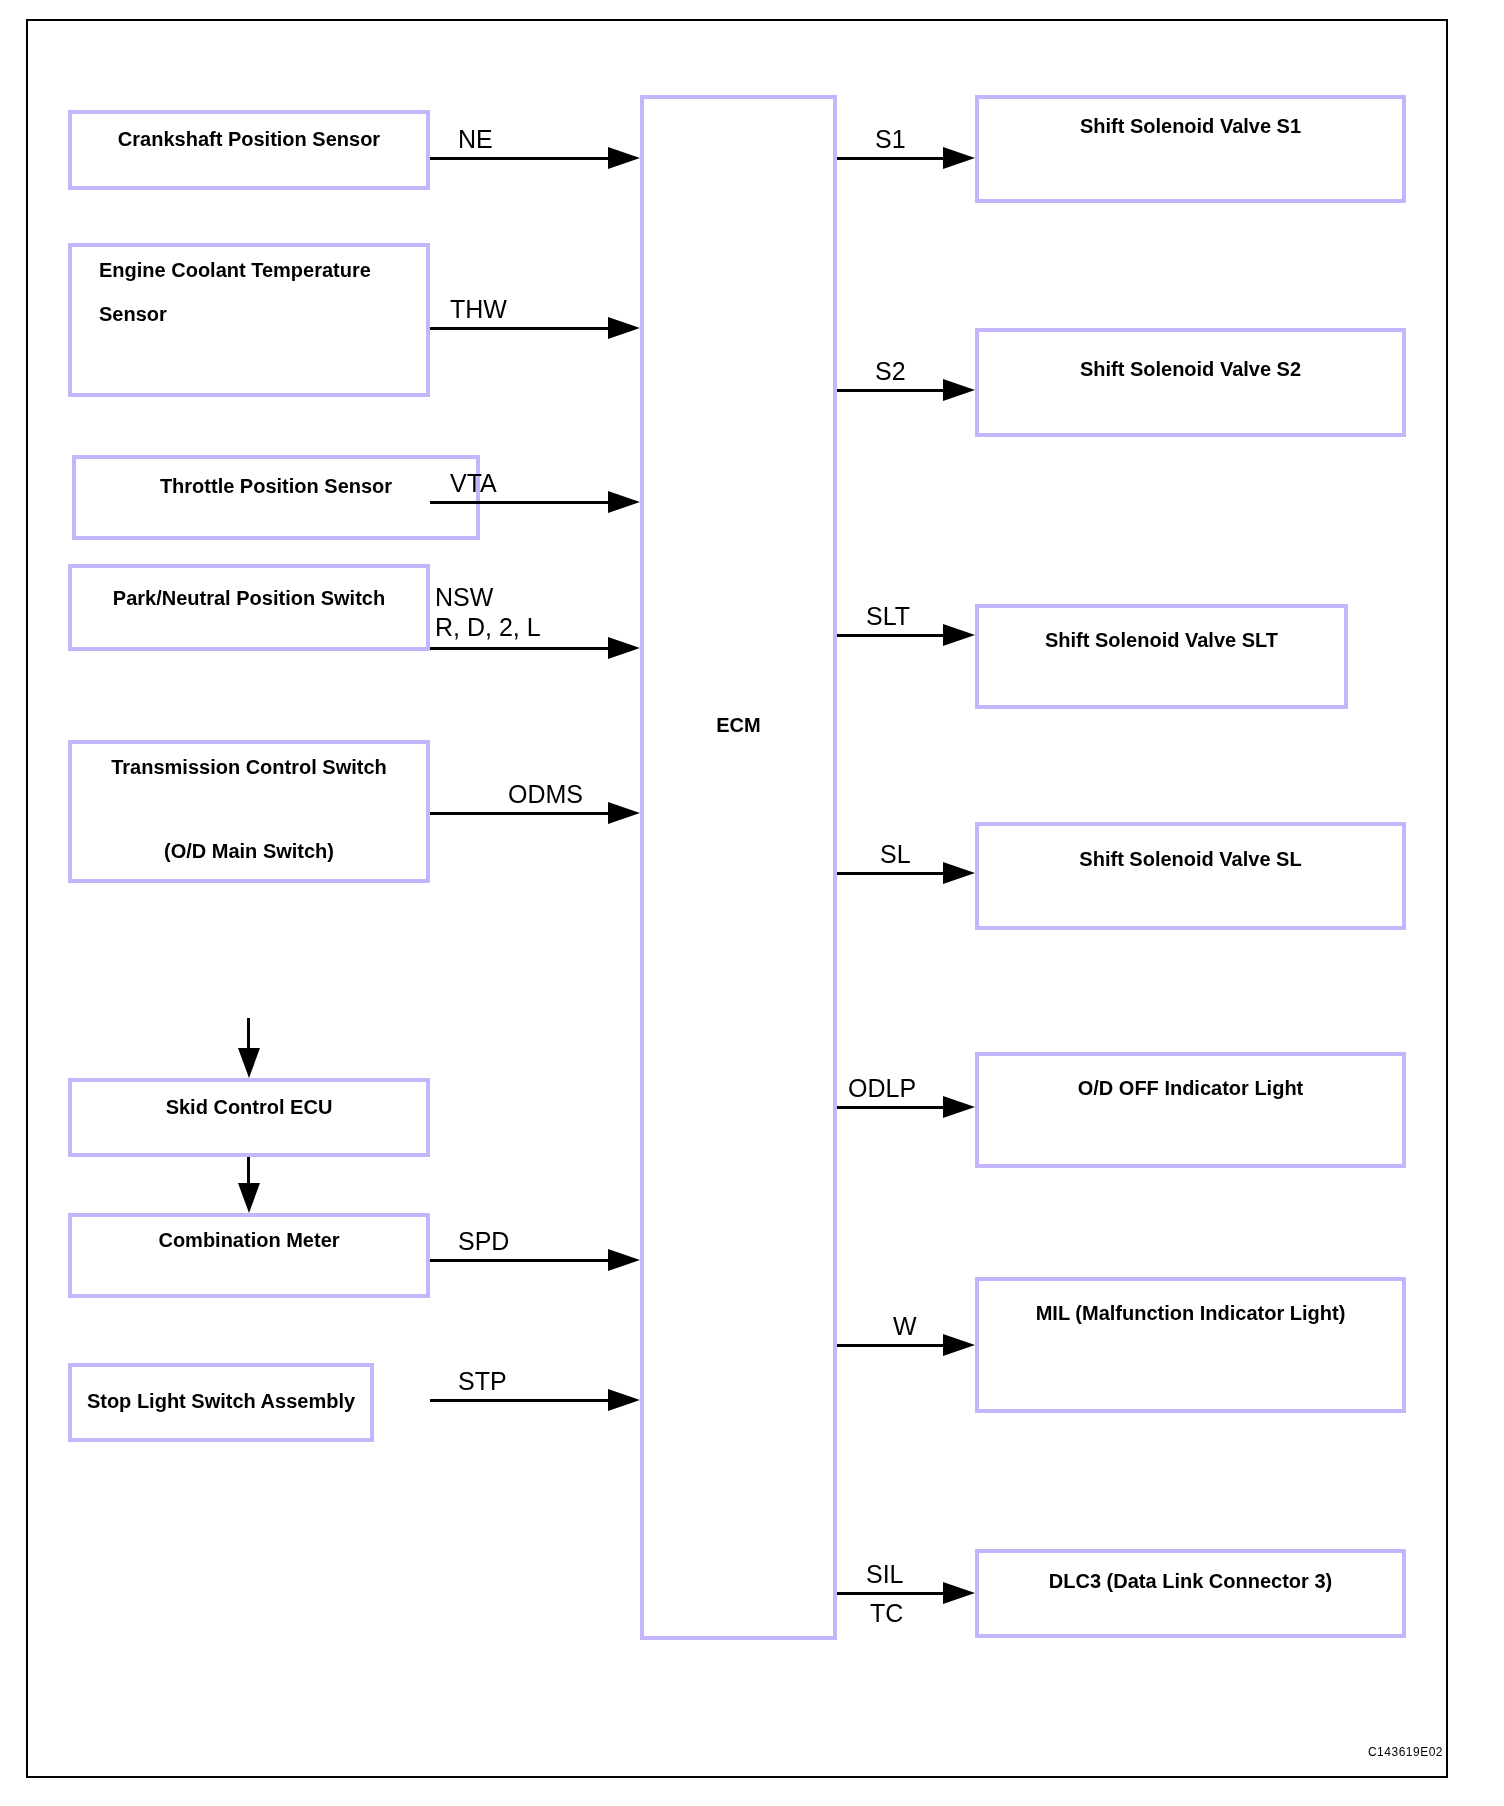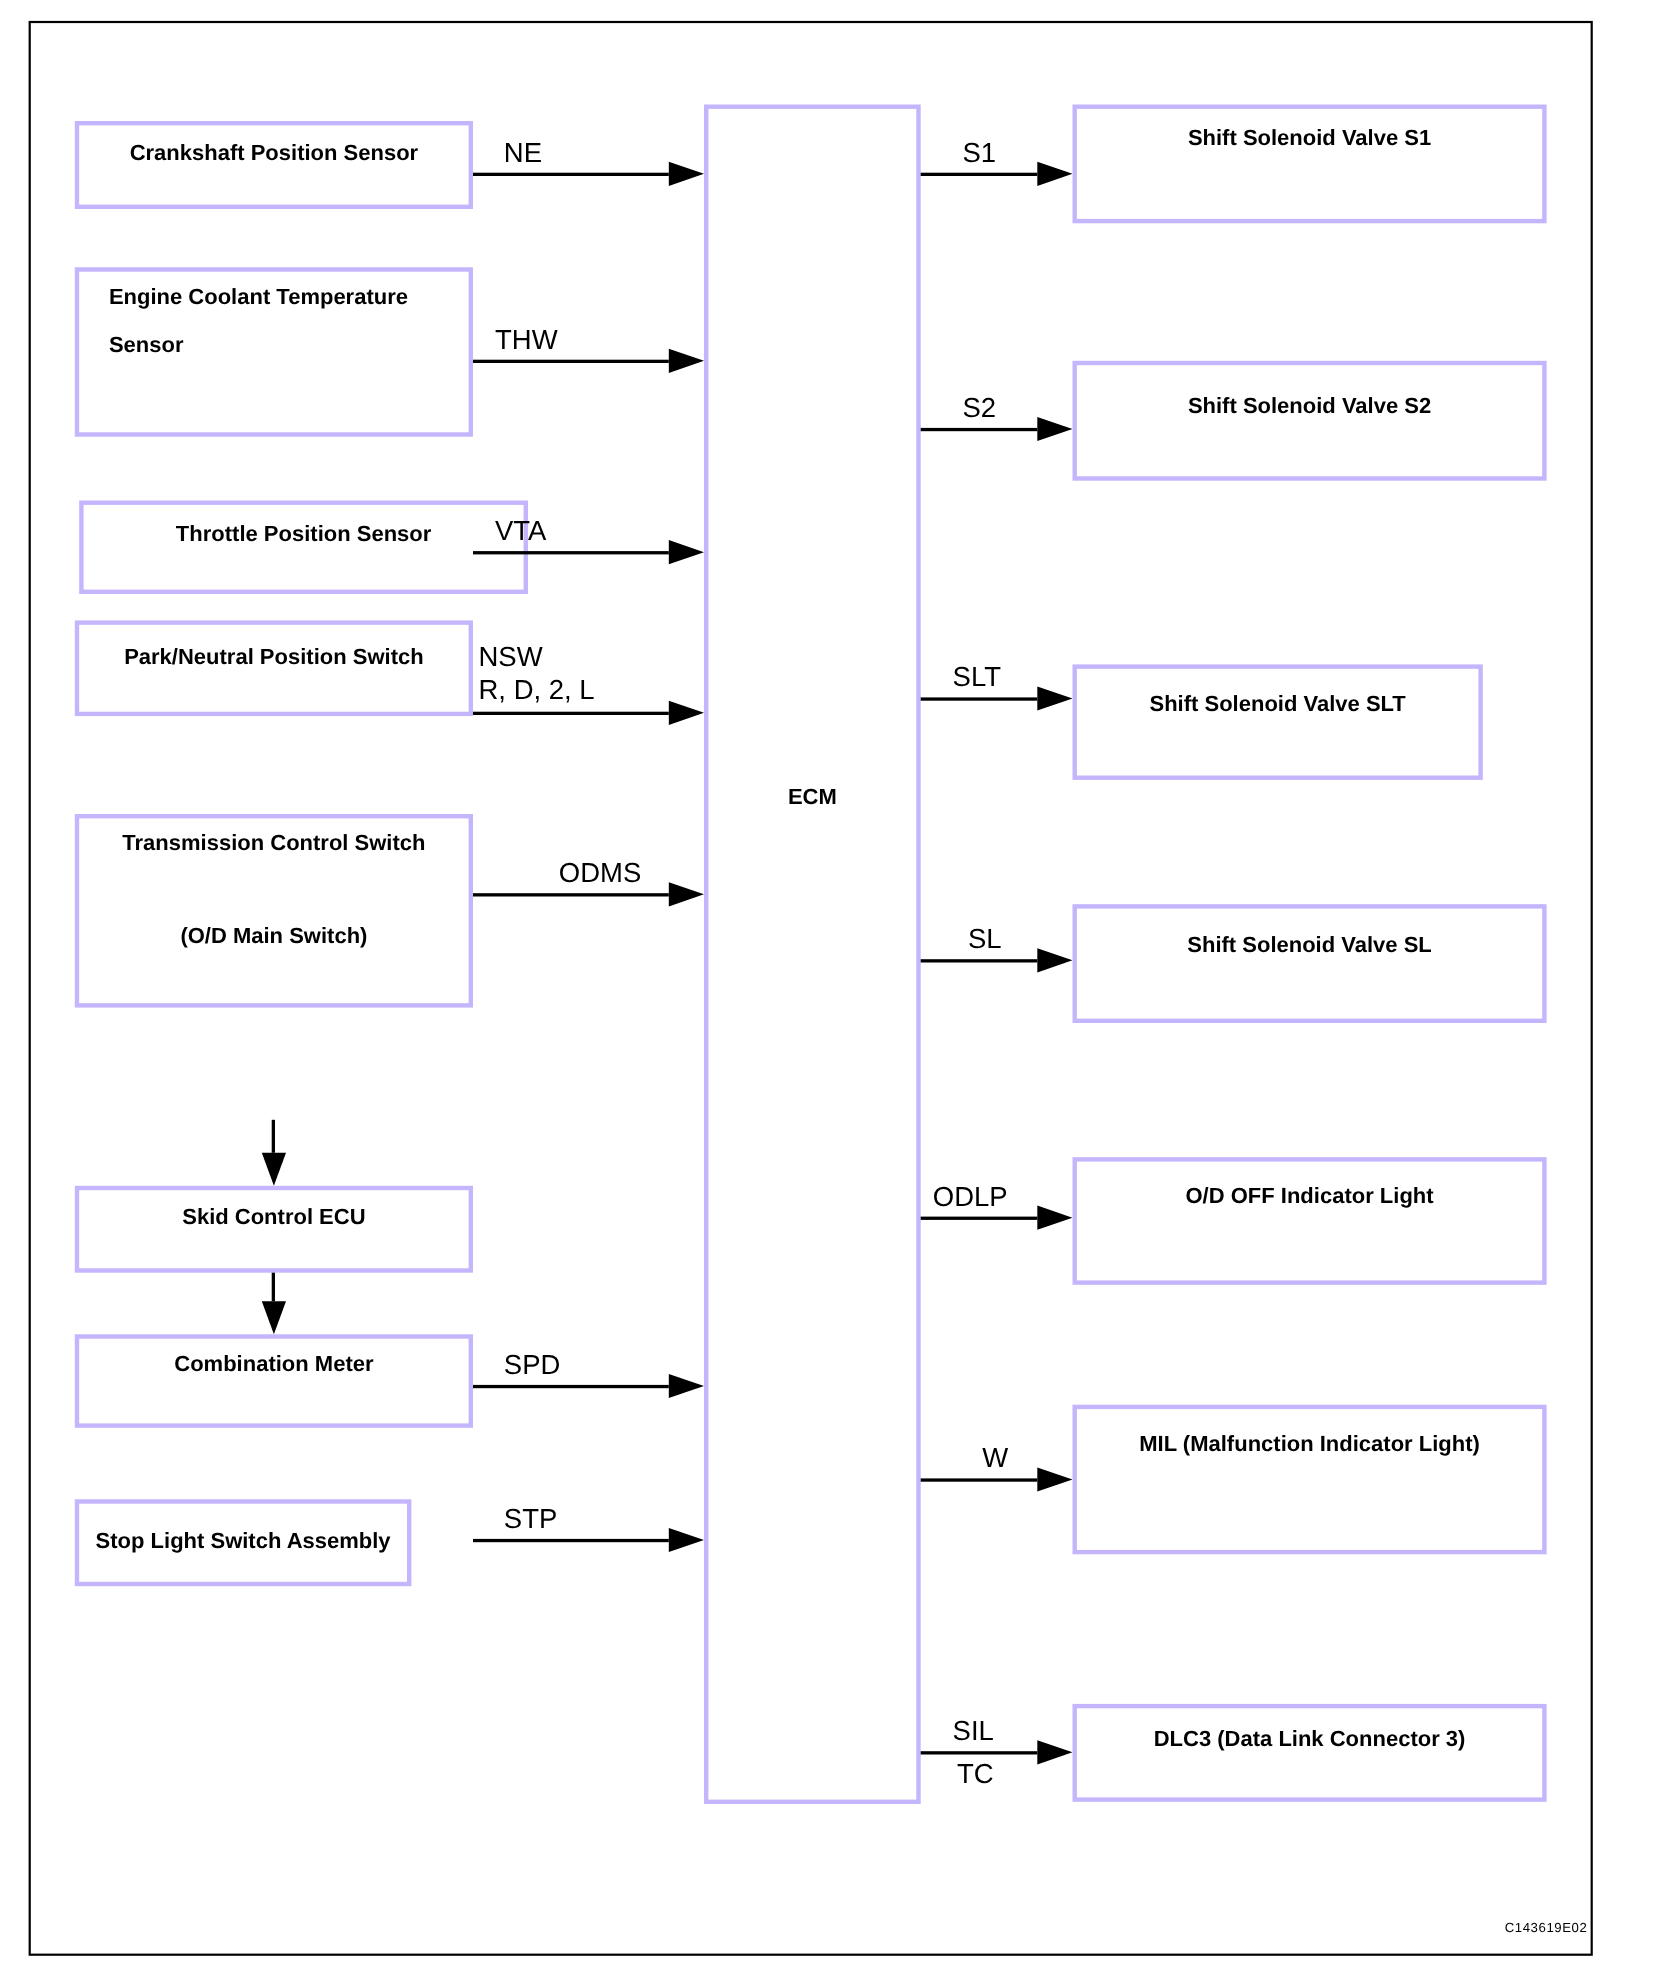--- a/index.html
+++ b/index.html
@@ -73,21 +73,21 @@
   </div>
 
   <div class="box" style="left:72px; top:455px; width:408px; height:85px; padding-top:12px;">
     <span class="bline">Throttle Position Sensor</span>
   </div>
 
   <div class="box" style="left:68px; top:564px; width:362px; height:87px; padding-top:15px;">
     <span class="bline">Park/Neutral Position Switch</span>
   </div>
 
-  <div class="box" style="left:68px; top:740px; width:362px; height:176px;">
+  <div class="box" style="left:68px; top:740px; width:362px; height:143px;">
     <span class="bline" style="margin-top:8px;">Transmission Control Switch</span>
     <span class="bline" style="margin-top:54px;">(O/D Main Switch)</span>
   </div>
 
 
   <div class="box" style="left:68px; top:1078px; width:362px; height:79px; padding-top:10px;">
     <span class="bline">Skid Control ECU</span>
   </div>
 
   <div class="box" style="left:68px; top:1213px; width:362px; height:85px; padding-top:8px;">

